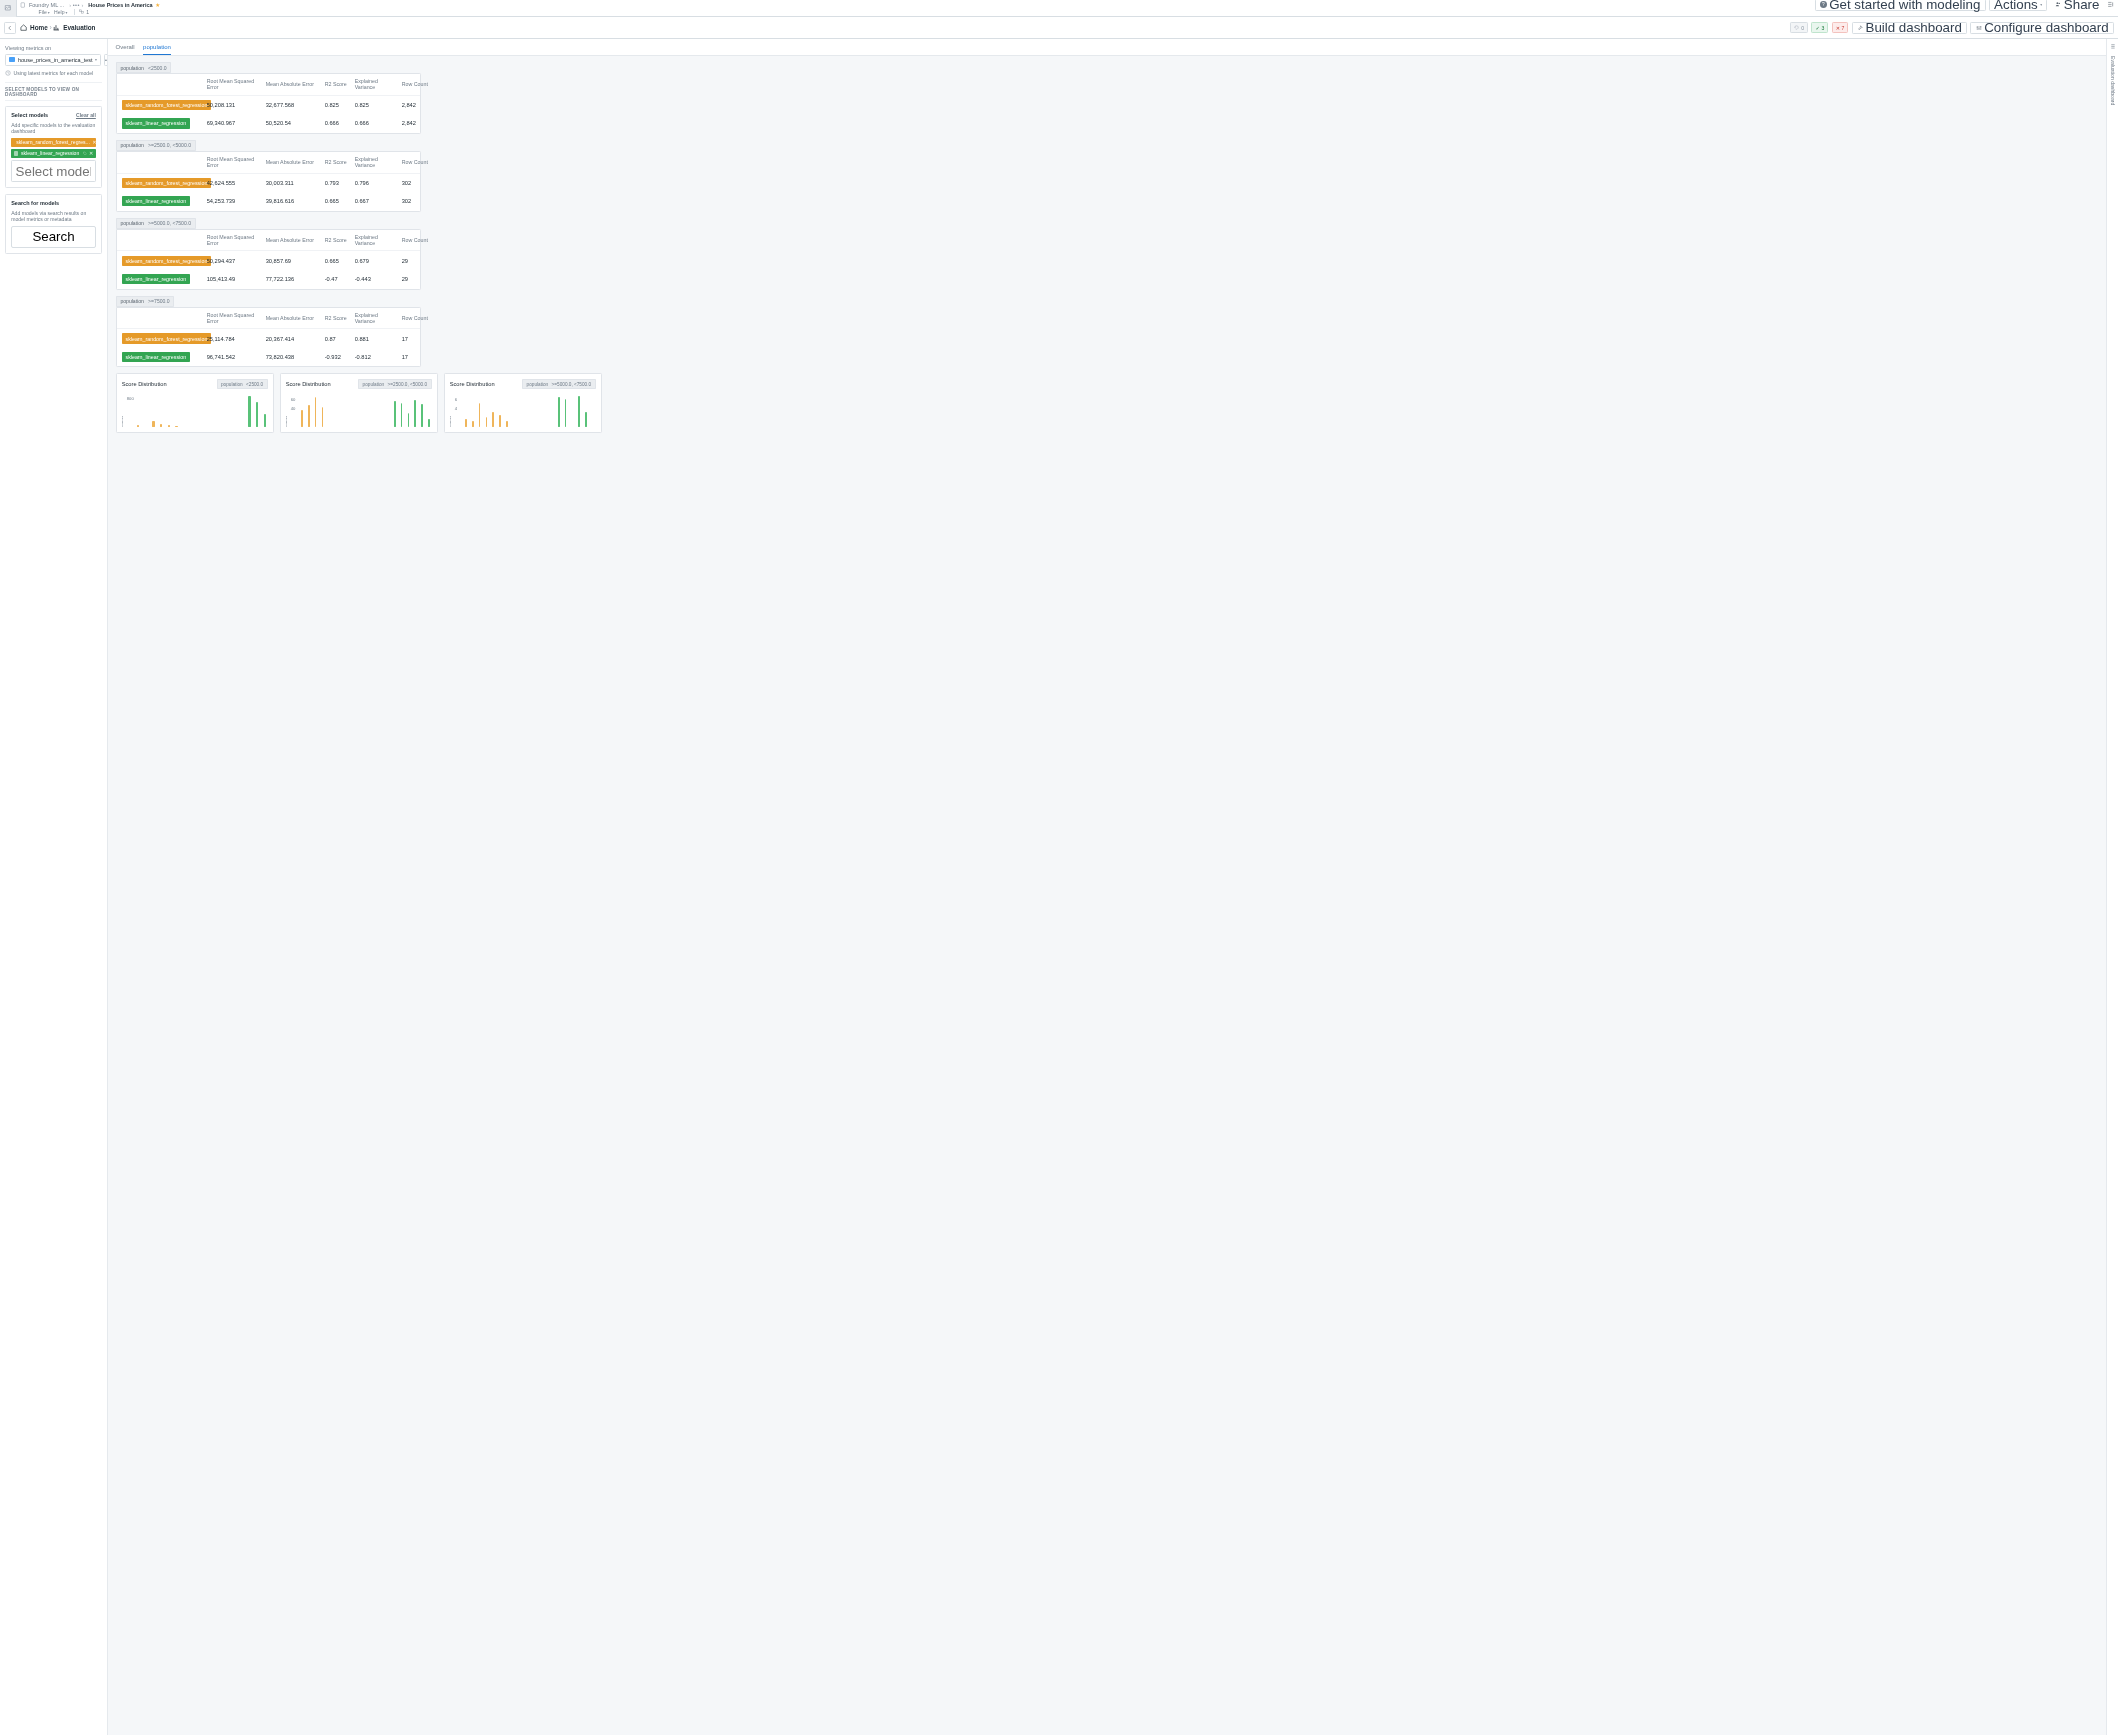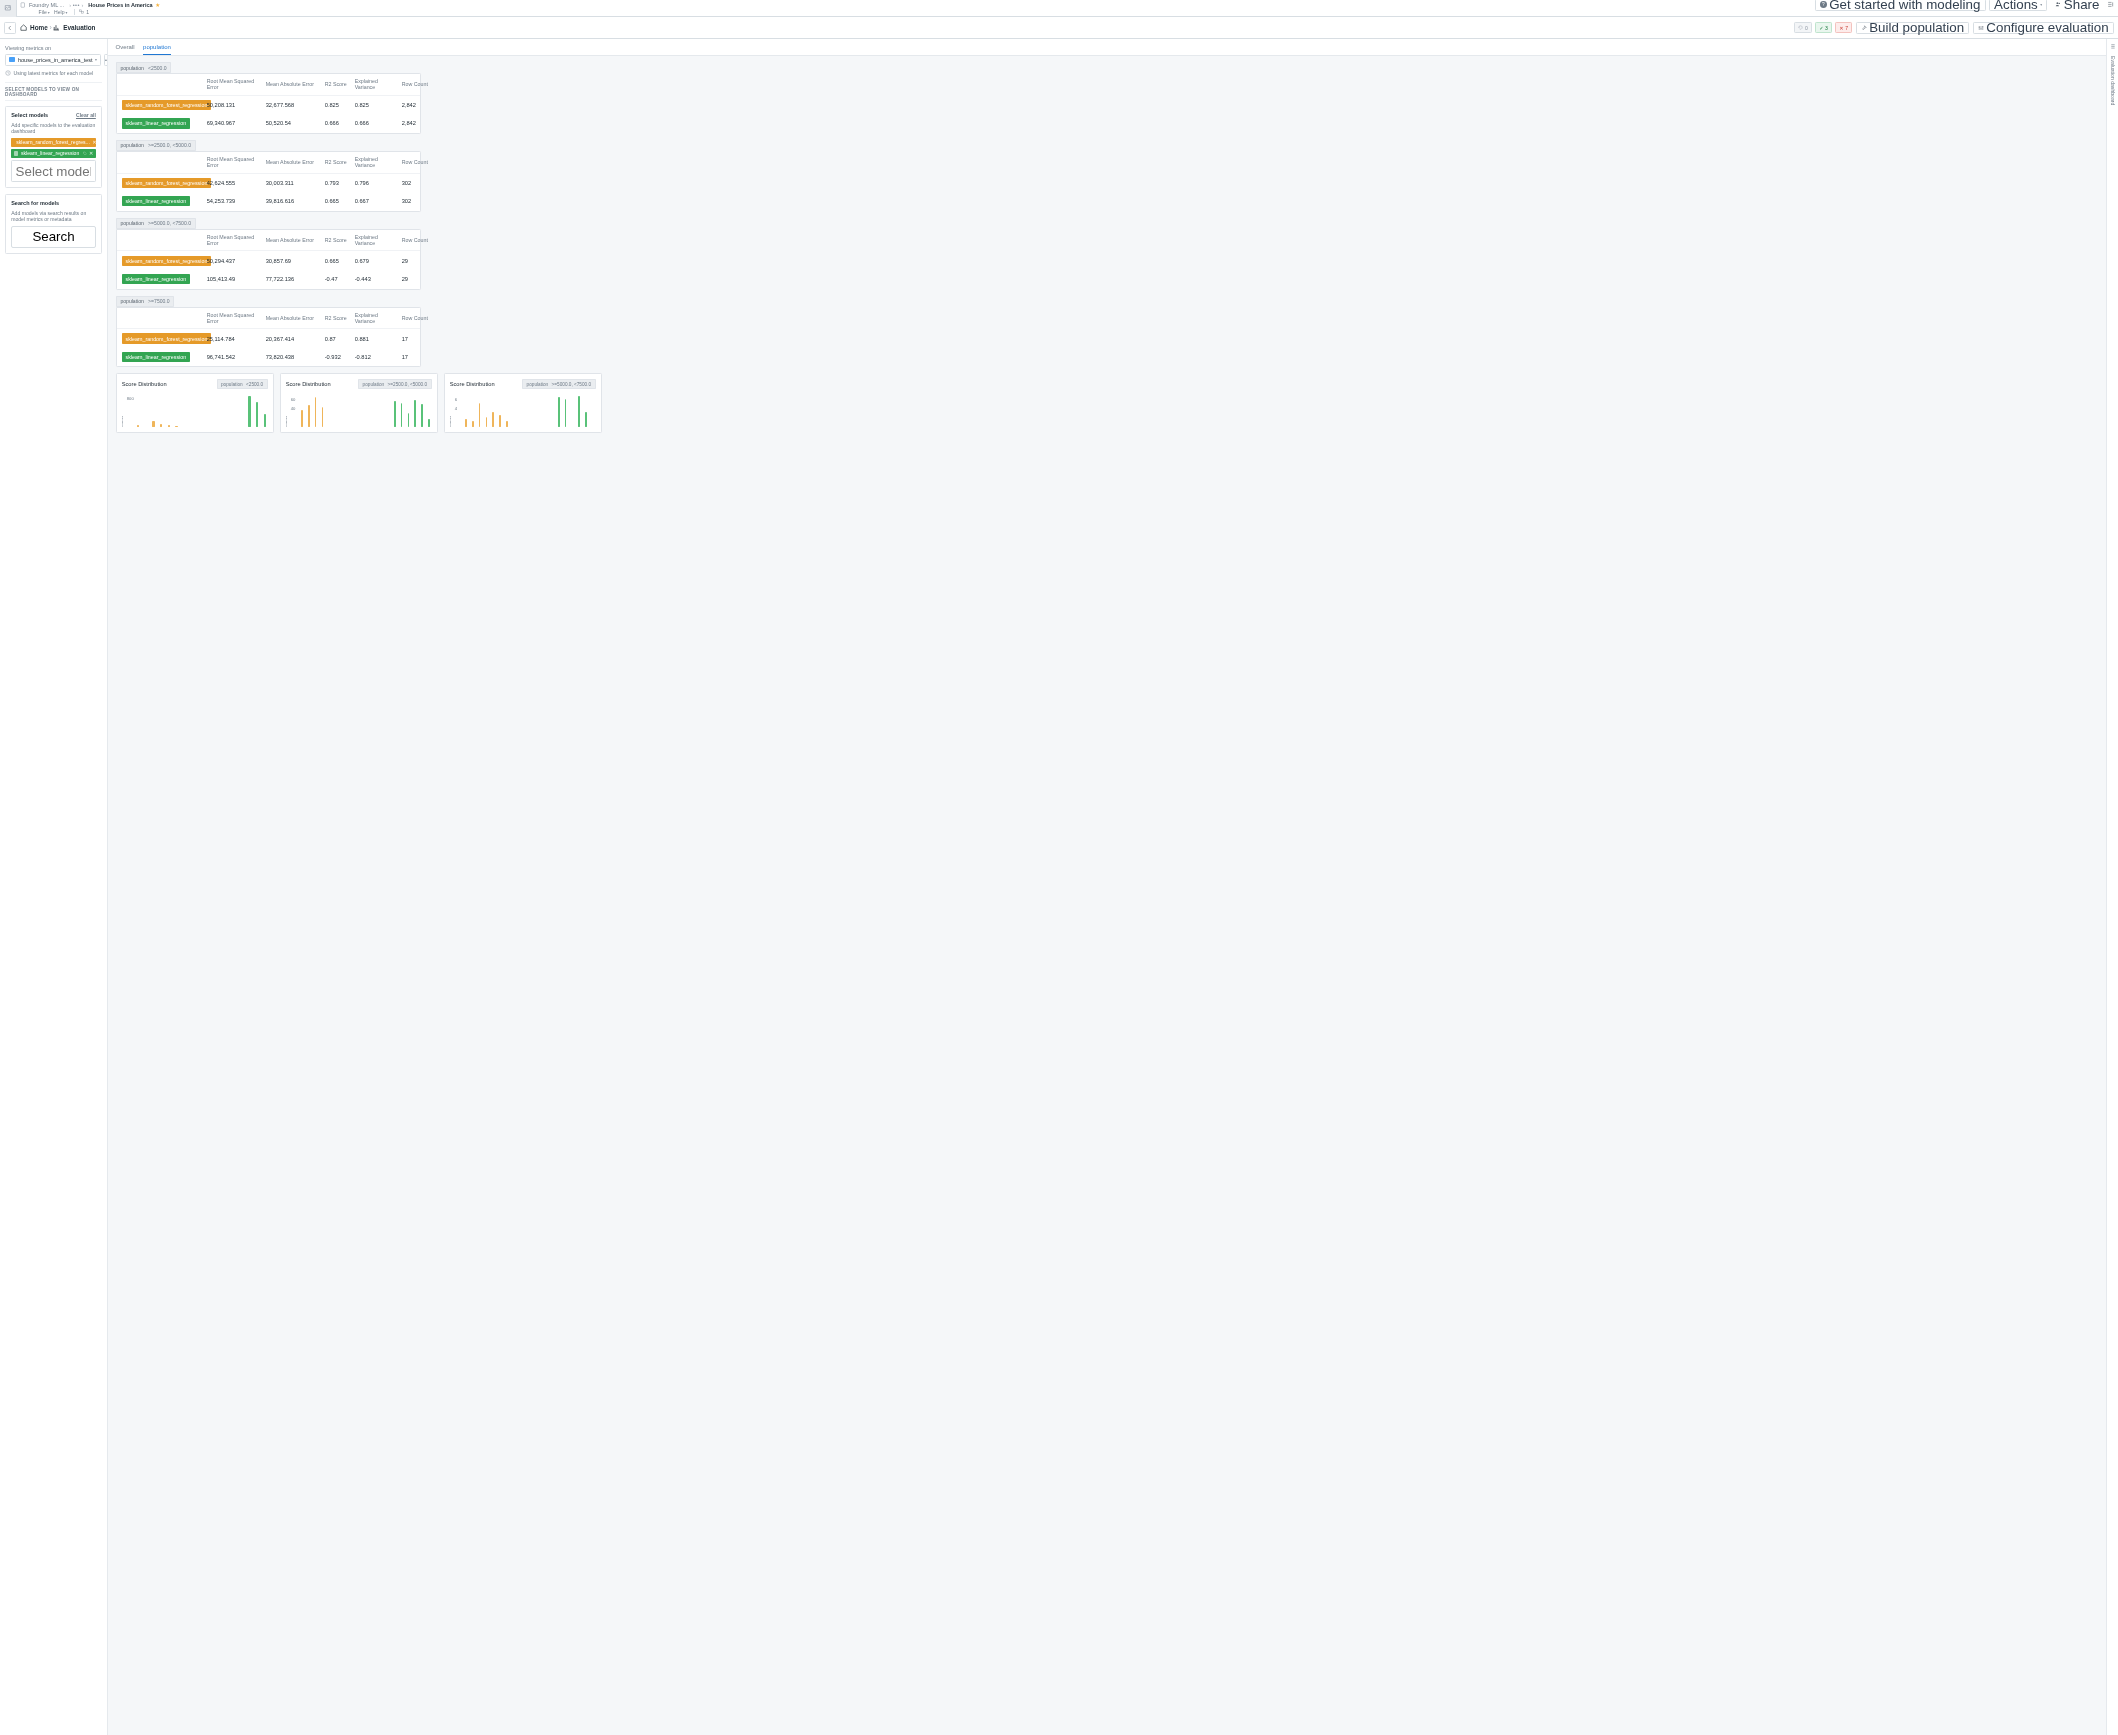--- a/index.html
+++ b/index.html
@@ -178,27 +178,27 @@
       <span>3</span>
     </span>
     <span class="pill err">
       <span class="xmark">✕</span>
       <span>7</span>
     </span>
     <button class="btn">
       <svg width="6" height="6" viewBox="0 0 24 24">
           <path d="M14 3l7 7-4 1-8 8-3-3 8-8z" fill="none" stroke="#5c6670" stroke-width="2"></path>
         </svg>
-      <span>Build population</span>
+      <span>Build dashboard</span>
     </button>
     <button class="btn">
       <svg width="6" height="6" viewBox="0 0 24 24">
           <path d="M5 4v16M12 4v16M19 4v16M3 9h4M10 15h4M17 7h4" stroke="#5c6670" stroke-width="2"></path>
         </svg>
-      <span>Configure evaluation</span>
+      <span>Configure dashboard</span>
     </button>
   </div>
 </div>
 
 <div class="body">
 
   <div class="sidebar">
     <div class="sb-label">Viewing metrics on</div>
     <div class="sb-select-row">
       <div class="sb-select">

